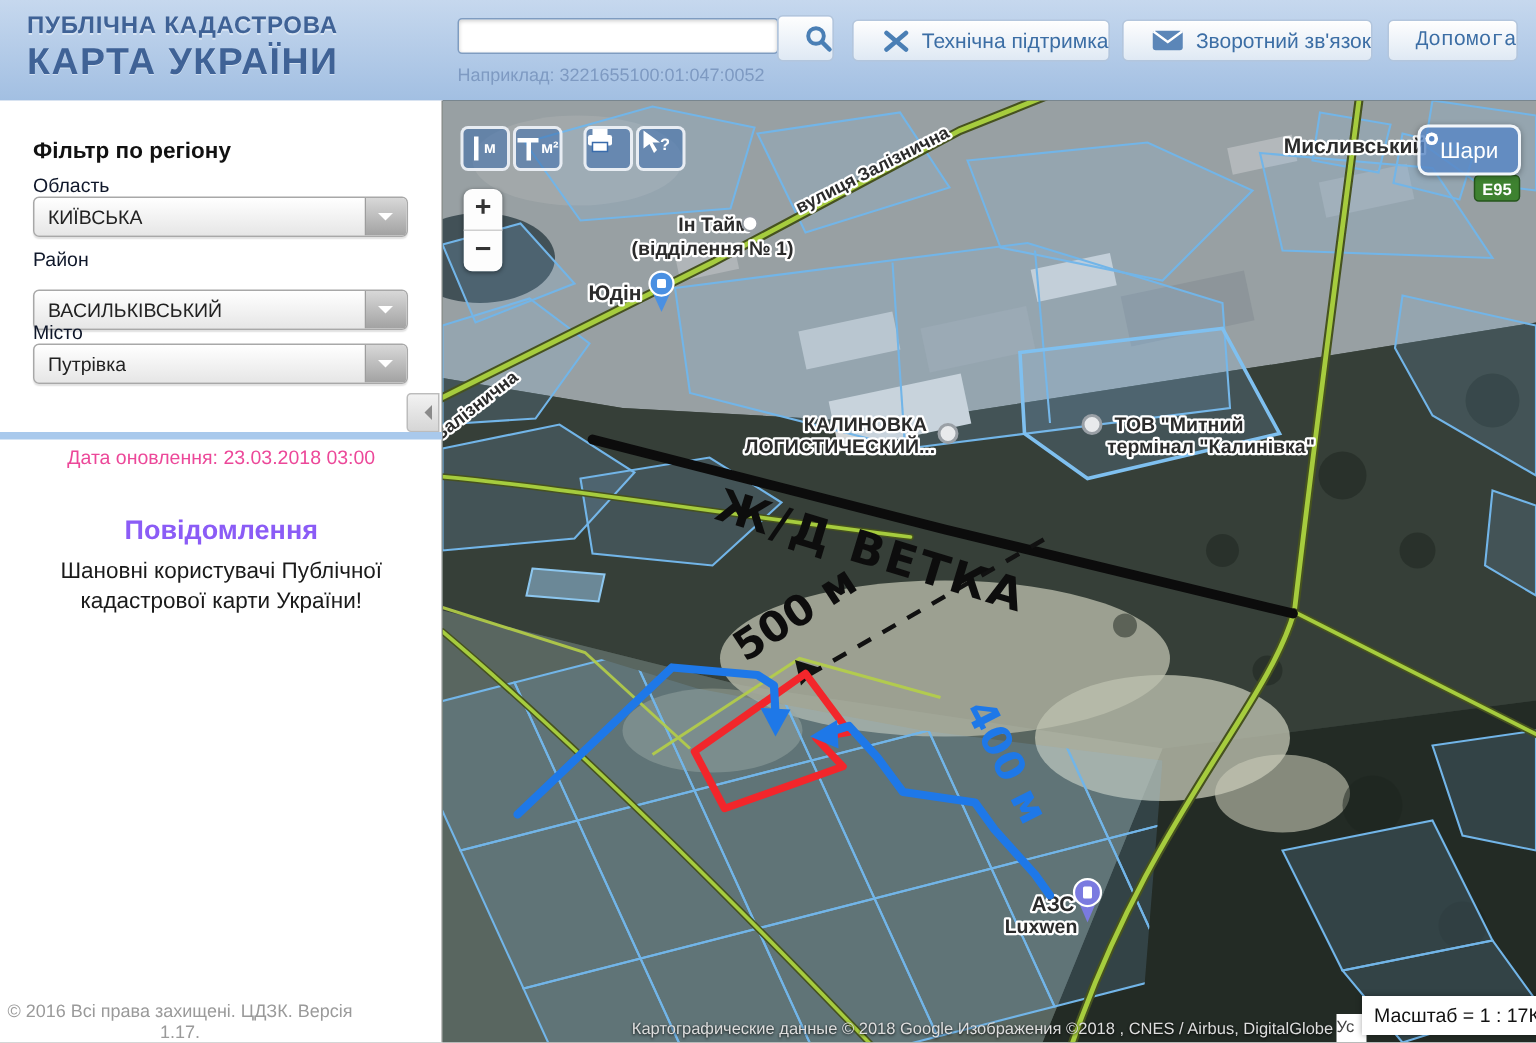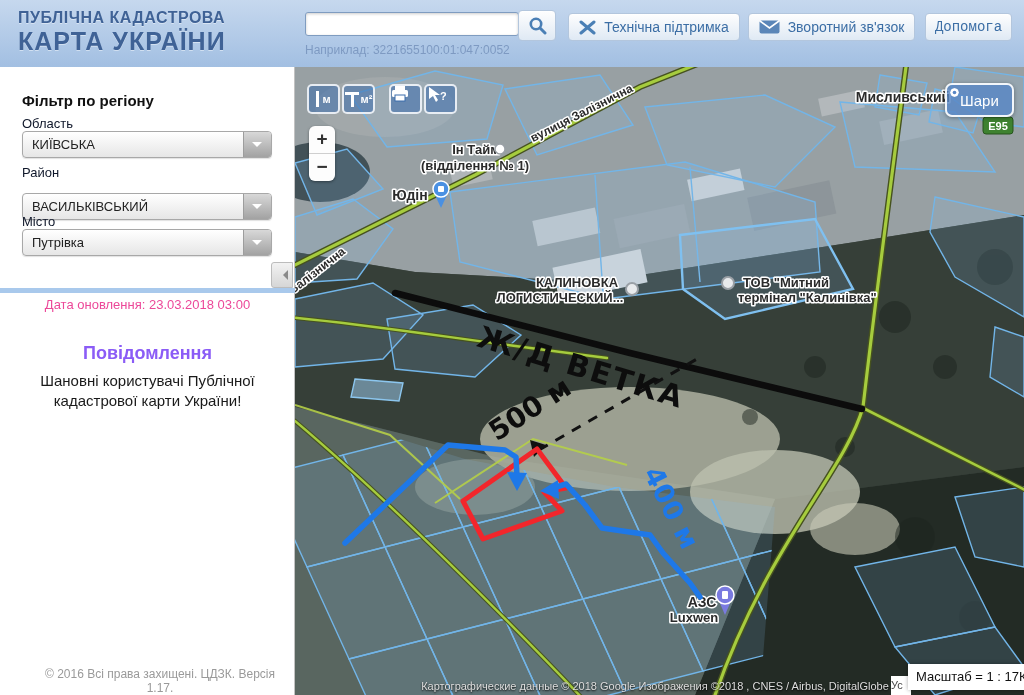--- a/index.html
+++ b/index.html
@@ -10,21 +10,21 @@
     background:linear-gradient(#c6d8ee,#a2bfe2);border-bottom:1px solid #8fb0d6;}
   .logo{position:absolute;left:18px;top:9px;color:#3f6296;line-height:1.15;
     text-shadow:0 1px 0 rgba(255,255,255,.45);}
   .logo .l1{font-size:16px;font-weight:700;letter-spacing:.5px;}
   .logo .l2{font-size:25px;font-weight:700;letter-spacing:1px;}
   .search-input{position:absolute;left:305px;top:12px;width:200px;height:22px;
     border:1px solid #7f9cc0;border-radius:3px;padding:0 6px;font-size:13px;
     box-shadow:inset 0 1px 3px rgba(0,0,0,.2);outline:none;}
   .hbtn{position:absolute;top:13px;height:28px;box-sizing:border-box;
     background:linear-gradient(#fefefe,#dfe9f4);border:1px solid #b3c6dd;border-radius:4px;
-    color:#3c6ea5;font-size:14px;display:flex;align-items:center;justify-content:center;
+    color:#3c6ea5;font-size:14px;display:flex;align-items:center;justify-content:flex-end;
     gap:8px;box-shadow:0 1px 1px rgba(255,255,255,.6) inset;cursor:pointer;}
   #search-btn{left:518px;top:10px;width:38px;height:31px;}
   #btn-support{left:568px;width:172px;}
   #btn-feedback{left:748px;width:167px;}
   #btn-help{left:925px;width:87px;font-family:Liberation Mono, monospace;}
   .hint{position:absolute;left:305px;top:43px;font-size:12px;color:#7e9ac2;}
   
   #sidebar{position:absolute;left:0;top:67px;width:295px;height:628px;background:#fff;
     border-right:1px solid #c2c2c2;box-sizing:border-box;}
   .flt-title{position:absolute;left:22px;top:25px;font-size:15px;font-weight:700;color:#111;}
@@ -46,21 +46,21 @@
   .divider{position:absolute;left:0;top:221px;width:295px;height:5px;background:#a9c9ec;}
   .upd-date{position:absolute;left:0;top:230px;width:295px;text-align:center;
     font-size:13px;color:#ec4899;}
   .msg-title{position:absolute;left:0;top:276px;width:295px;text-align:center;
     font-size:18px;font-weight:700;color:#8b5cf6;}
   .msg-greet{position:absolute;left:20px;top:304px;width:255px;text-align:center;
     font-size:15px;color:#1a1a1a;line-height:1.35;}
   .msg-link{position:absolute;left:12px;top:348px;width:272px;text-align:justify;
     font-size:15px;color:#4a90d9;text-decoration:underline;line-height:1.5;cursor:pointer;}
   .sb-footer{position:absolute;left:0;top:600px;width:240px;text-align:center;
-    font-size:12px;color:#9a9a9a;padding-left:40px;}
+    font-size:12px;color:#9a9a9a;}
   
   #map{position:absolute;left:295px;top:67px;width:729px;height:628px;overflow:hidden;
     background:#47514b;}
   #map svg{position:absolute;left:0;top:0;}
   .map-label{font-family:"Liberation Sans",sans-serif;font-weight:700;fill:#2b2b2b;
     stroke:#ffffff;stroke-width:3px;paint-order:stroke;stroke-linejoin:round;}
   .hand{font-family:"DejaVu Sans",sans-serif;font-weight:700;}
   
   .tools{position:absolute;left:12px;top:17px;display:flex;}
   .tbtn{width:33px;height:30px;margin-right:2px;border-radius:5px;box-sizing:border-box;

